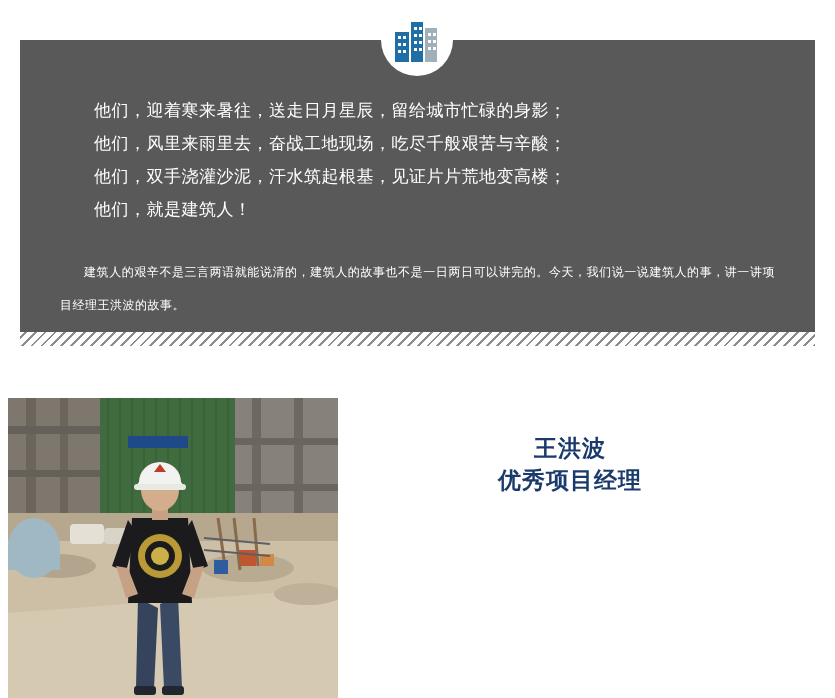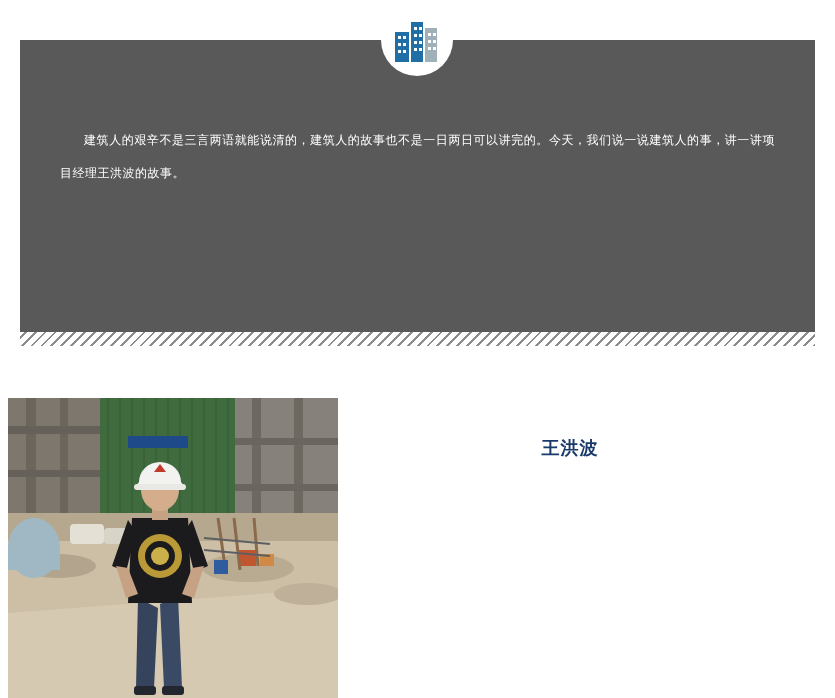--- a/index.html
+++ b/index.html
@@ -92,21 +92,21 @@
   .photo svg { display:block; }
 
   .caption {
     position: absolute;
     left: 380px;
     top: 432px;
     width: 380px;
     text-align: center;
     color: #1a3a6b;
     font-weight: bold;
-    font-size: 18px;
+    font-size: 23px;
     line-height: 32px;
     letter-spacing: 1px;
   }
   .caption div { white-space: nowrap; }
 </style>
 </head>
 <body>
 
 <div class="logo-badge">
   <span>
@@ -134,20 +134,26 @@
         <rect x="39" y="28" width="3" height="3"></rect>
         <rect x="44" y="28" width="3" height="3"></rect>
         <rect x="39" y="35" width="3" height="3"></rect>
         <rect x="44" y="35" width="3" height="3"></rect>
       </g>
     </svg>
   </span>
 </div>
 
 <div class="quote-card">
+  <div class="quote-lines">
+    <div class="quote-line">他们，迎着寒来暑往，送走日月星辰，留给城市忙碌的身影；</div>
+    <div class="quote-line">他们，风里来雨里去，奋战工地现场，吃尽千般艰苦与辛酸；</div>
+    <div class="quote-line">他们，双手浇灌沙泥，汗水筑起根基，见证片片荒地变高楼；</div>
+    <div class="quote-line">他们，就是建筑人！</div>
+  </div>
   <div class="quote-para">建筑人的艰辛不是三言两语就能说清的，建筑人的故事也不是一日两日可以讲完的。今天，我们说一说建筑人的事，讲一讲项目经理王洪波的故事。</div>
 </div>
 
 <div class="hatch-strip"></div>
 
 <div class="photo">
   <svg width="330" height="300" viewBox="0 0 330 300" xmlns="http://www.w3.org/2000/svg">
 
     <rect x="0" y="0" width="330" height="140" fill="#8e8a80"></rect>
 
@@ -232,13 +238,14 @@
 
     <path d="M131 84 A21 20 0 0 1 173 84 L176 88 L128 88 Z" fill="#f2f2f0"></path>
     <rect x="126" y="86" width="52" height="6" rx="3" fill="#e8e8e4"></rect>
 
     <path d="M146 74 L152 66 L158 74 Z" fill="#c0392b"></path>
   </svg>
 </div>
 
 <div class="caption">
   <div>王洪波</div>
+  <div>优秀项目经理</div>
 </div>
 
 </body></html>

